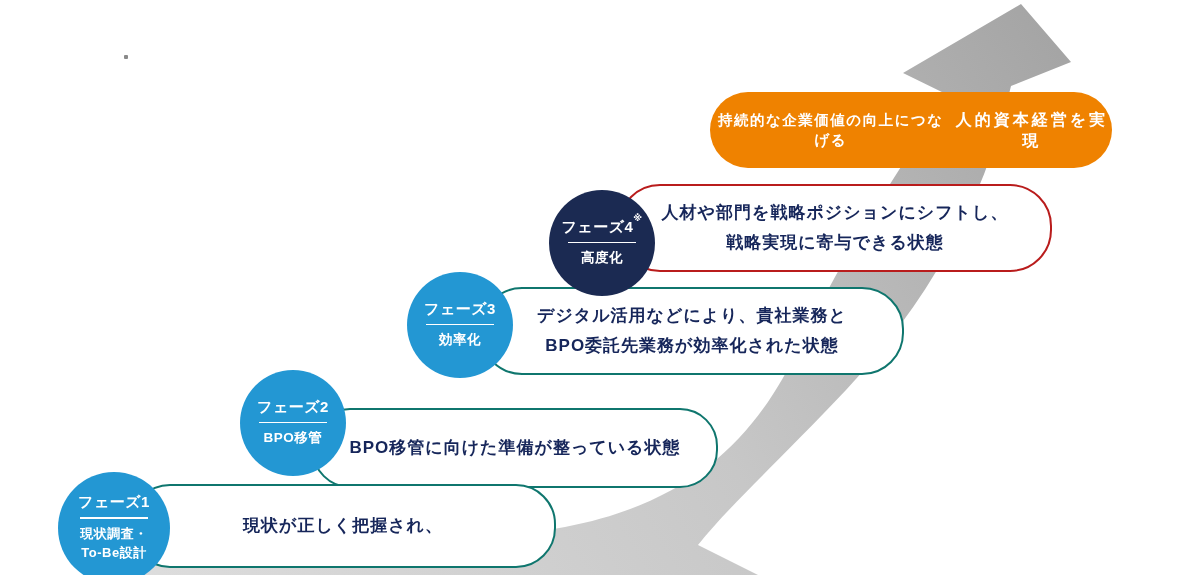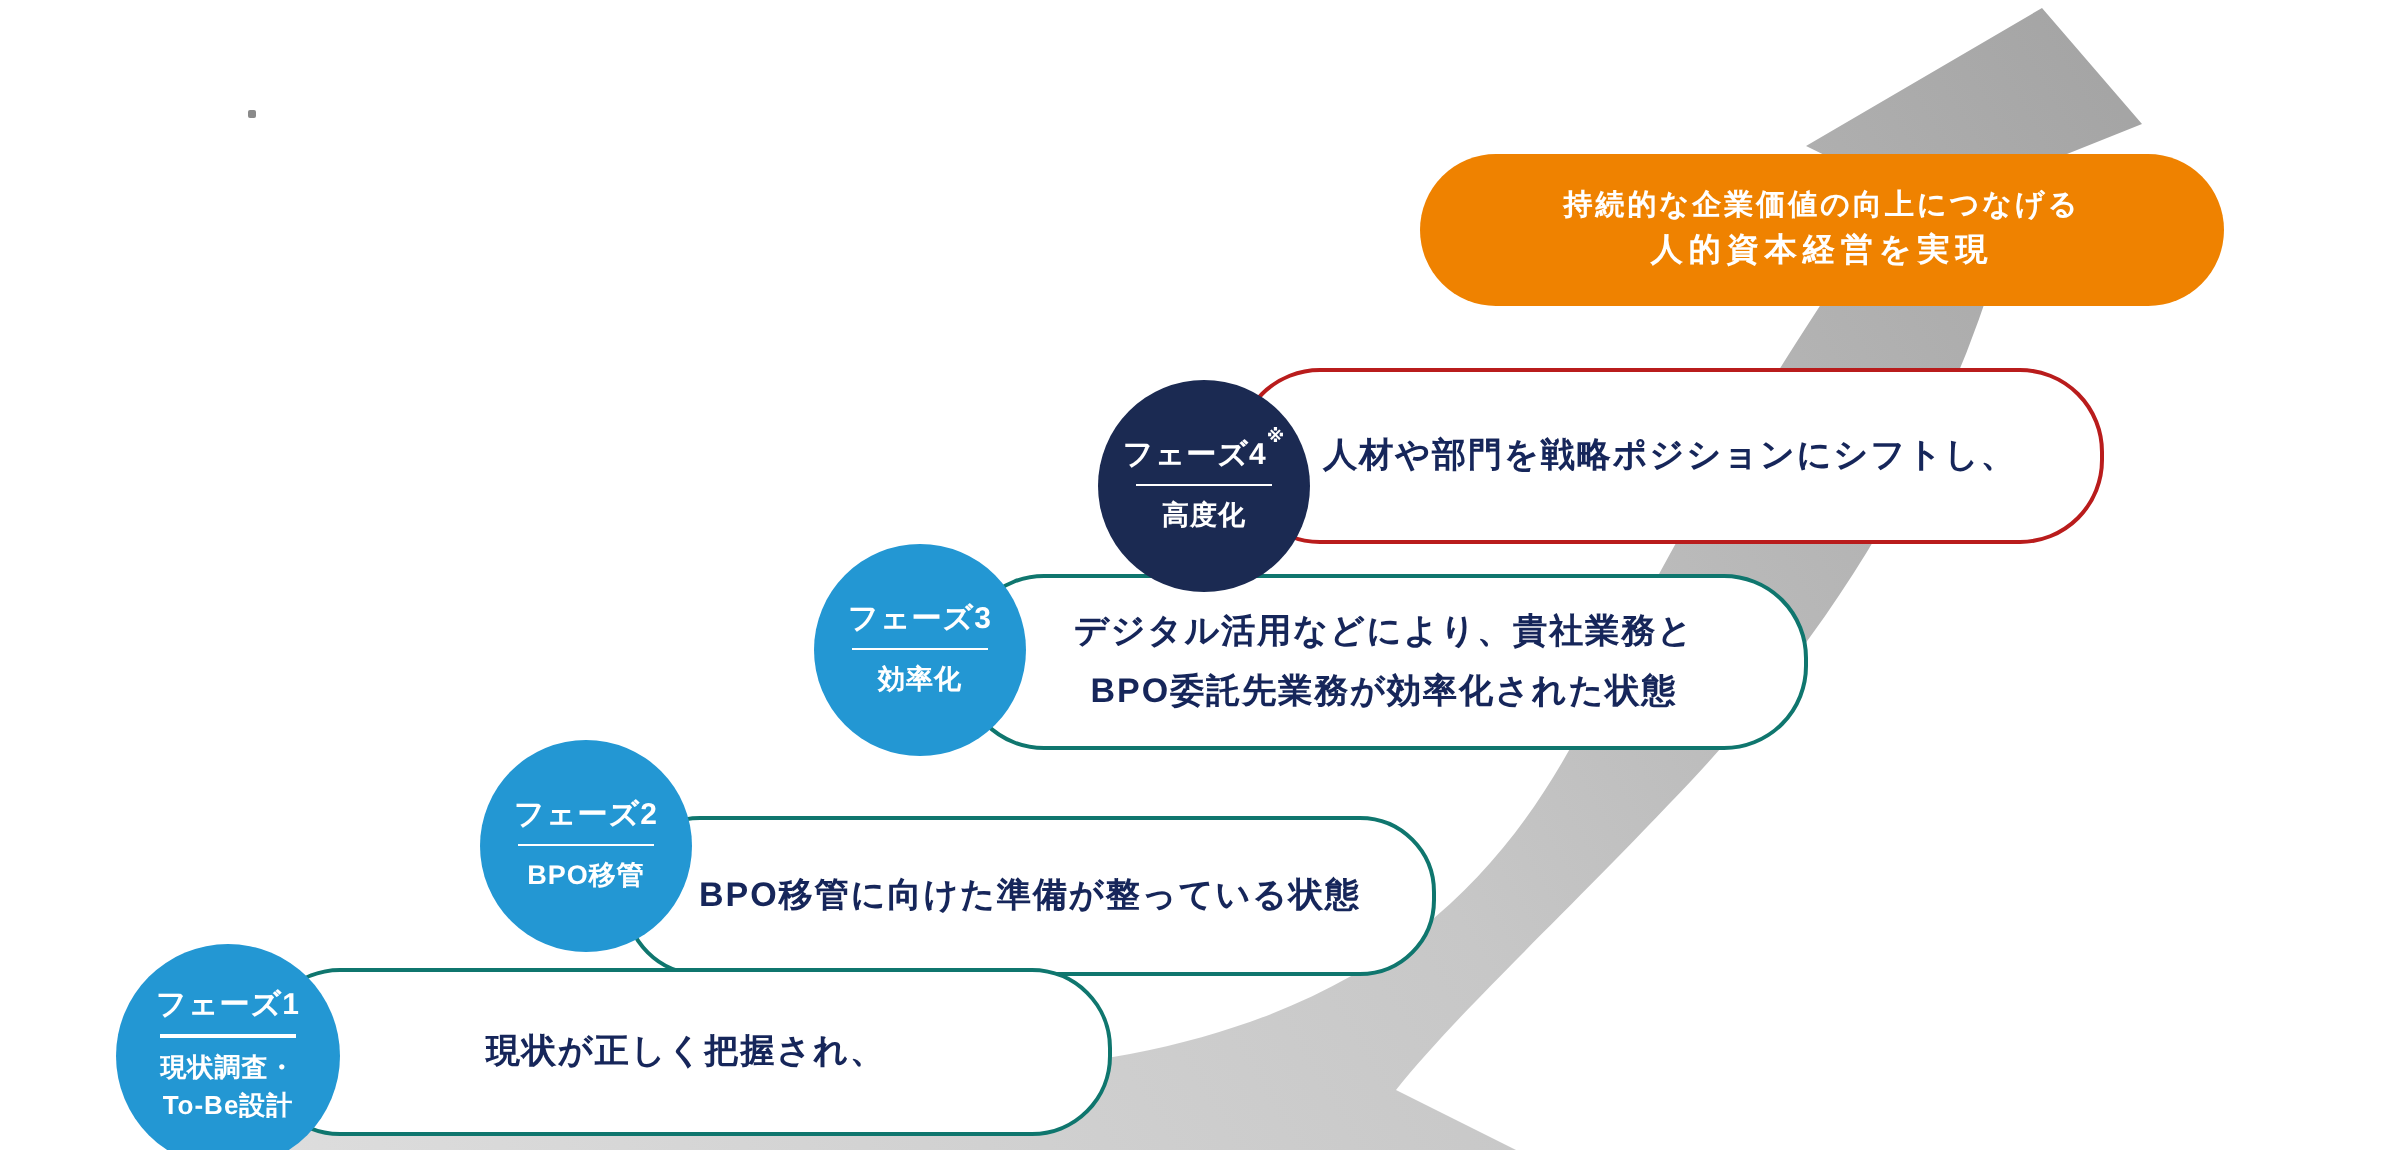--- a/index.html
+++ b/index.html
@@ -9,23 +9,23 @@
     overflow:hidden;
     background:#ffffff;
     font-family:"Liberation Sans","DejaVu Sans",sans-serif;
   }
   .arrow-layer{position:absolute;left:0;top:0;width:1200px;height:575px;z-index:1;}
   .stray-dot{
     position:absolute;left:124px;top:55px;width:4px;height:4px;
     background:#8a8a8a;border-radius:1px;z-index:5;
   }
   .goal-banner{
-    position:absolute;left:710px;top:77px;width:402px;height:76px;
+    position:absolute;left:710px;top:92px;width:402px;height:76px;
     background:#ef8200;border-radius:38px;z-index:3;
-    display:flex;flex-direction:column;align-items:center;justify-content:center;
+    display:flex;align-items:center;justify-content:center;
     color:#ffffff;text-align:center;
   }
   .goal-line1{font-size:14.5px;font-weight:bold;letter-spacing:1.5px;line-height:1.4;}
   .goal-line2{font-size:16px;font-weight:bold;letter-spacing:3px;line-height:1.3;margin-top:2px;}
   .phase-circle{
     position:absolute;border-radius:50%;z-index:4;
     display:flex;flex-direction:column;align-items:center;justify-content:center;
     color:#ffffff;text-align:center;
   }
   .phase-circle .p-label{font-size:15px;font-weight:bold;letter-spacing:0.5px;position:relative;}
@@ -84,20 +84,21 @@
 
   <div class="stray-dot"></div>
 
   <div class="goal-banner">
     <div class="goal-line1">持続的な企業価値の向上につなげる</div>
     <div class="goal-line2">人的資本経営を実現</div>
   </div>
 
   <div id="pill-4" class="phase-pill pill-navy">
     <span>人材や部門を戦略ポジションにシフトし、</span>
+    <span>戦略実現に寄与できる状態</span>
   </div>
   <div id="circle-4" class="phase-circle circle-navy">
     <span class="p-label"><span>フェーズ4</span><span class="p-note">※</span></span>
     <span class="p-divider"></span>
     <span class="p-sub">高度化</span>
   </div>
 
   <div id="pill-3" class="phase-pill pill-blue">
     <span>デジタル活用などにより、貴社業務と</span>
     <span>BPO委託先業務が効率化された状態</span>

